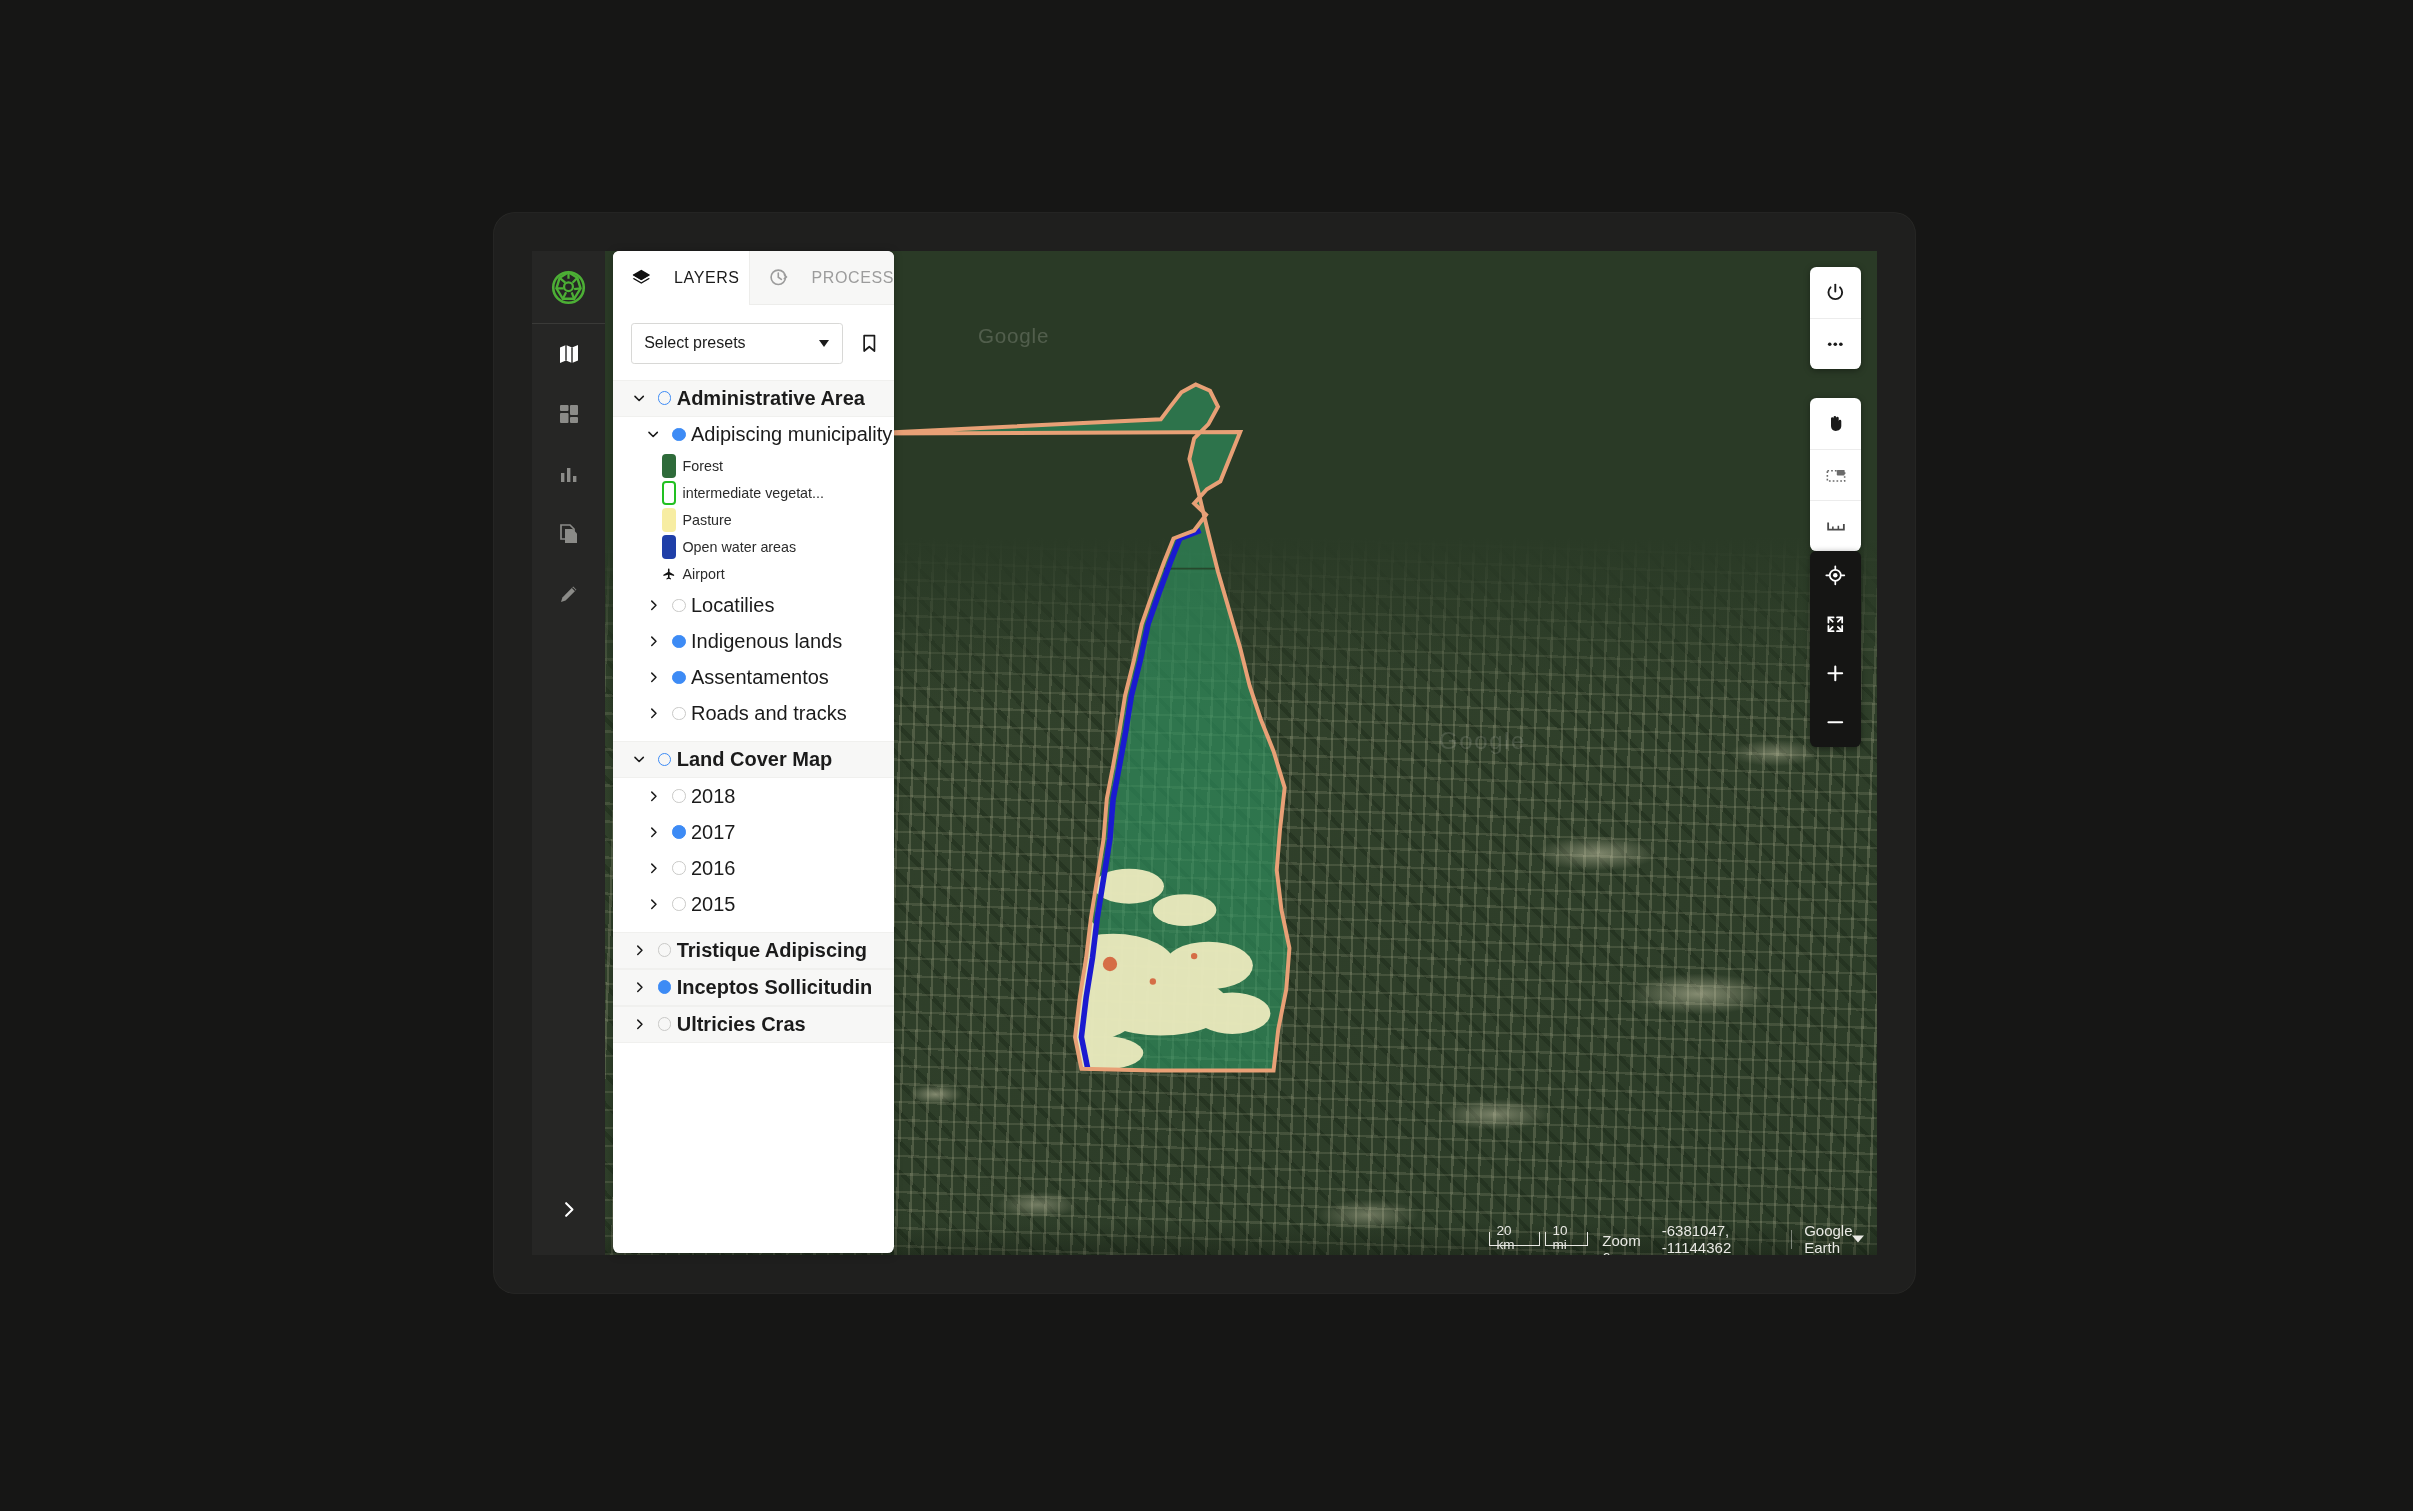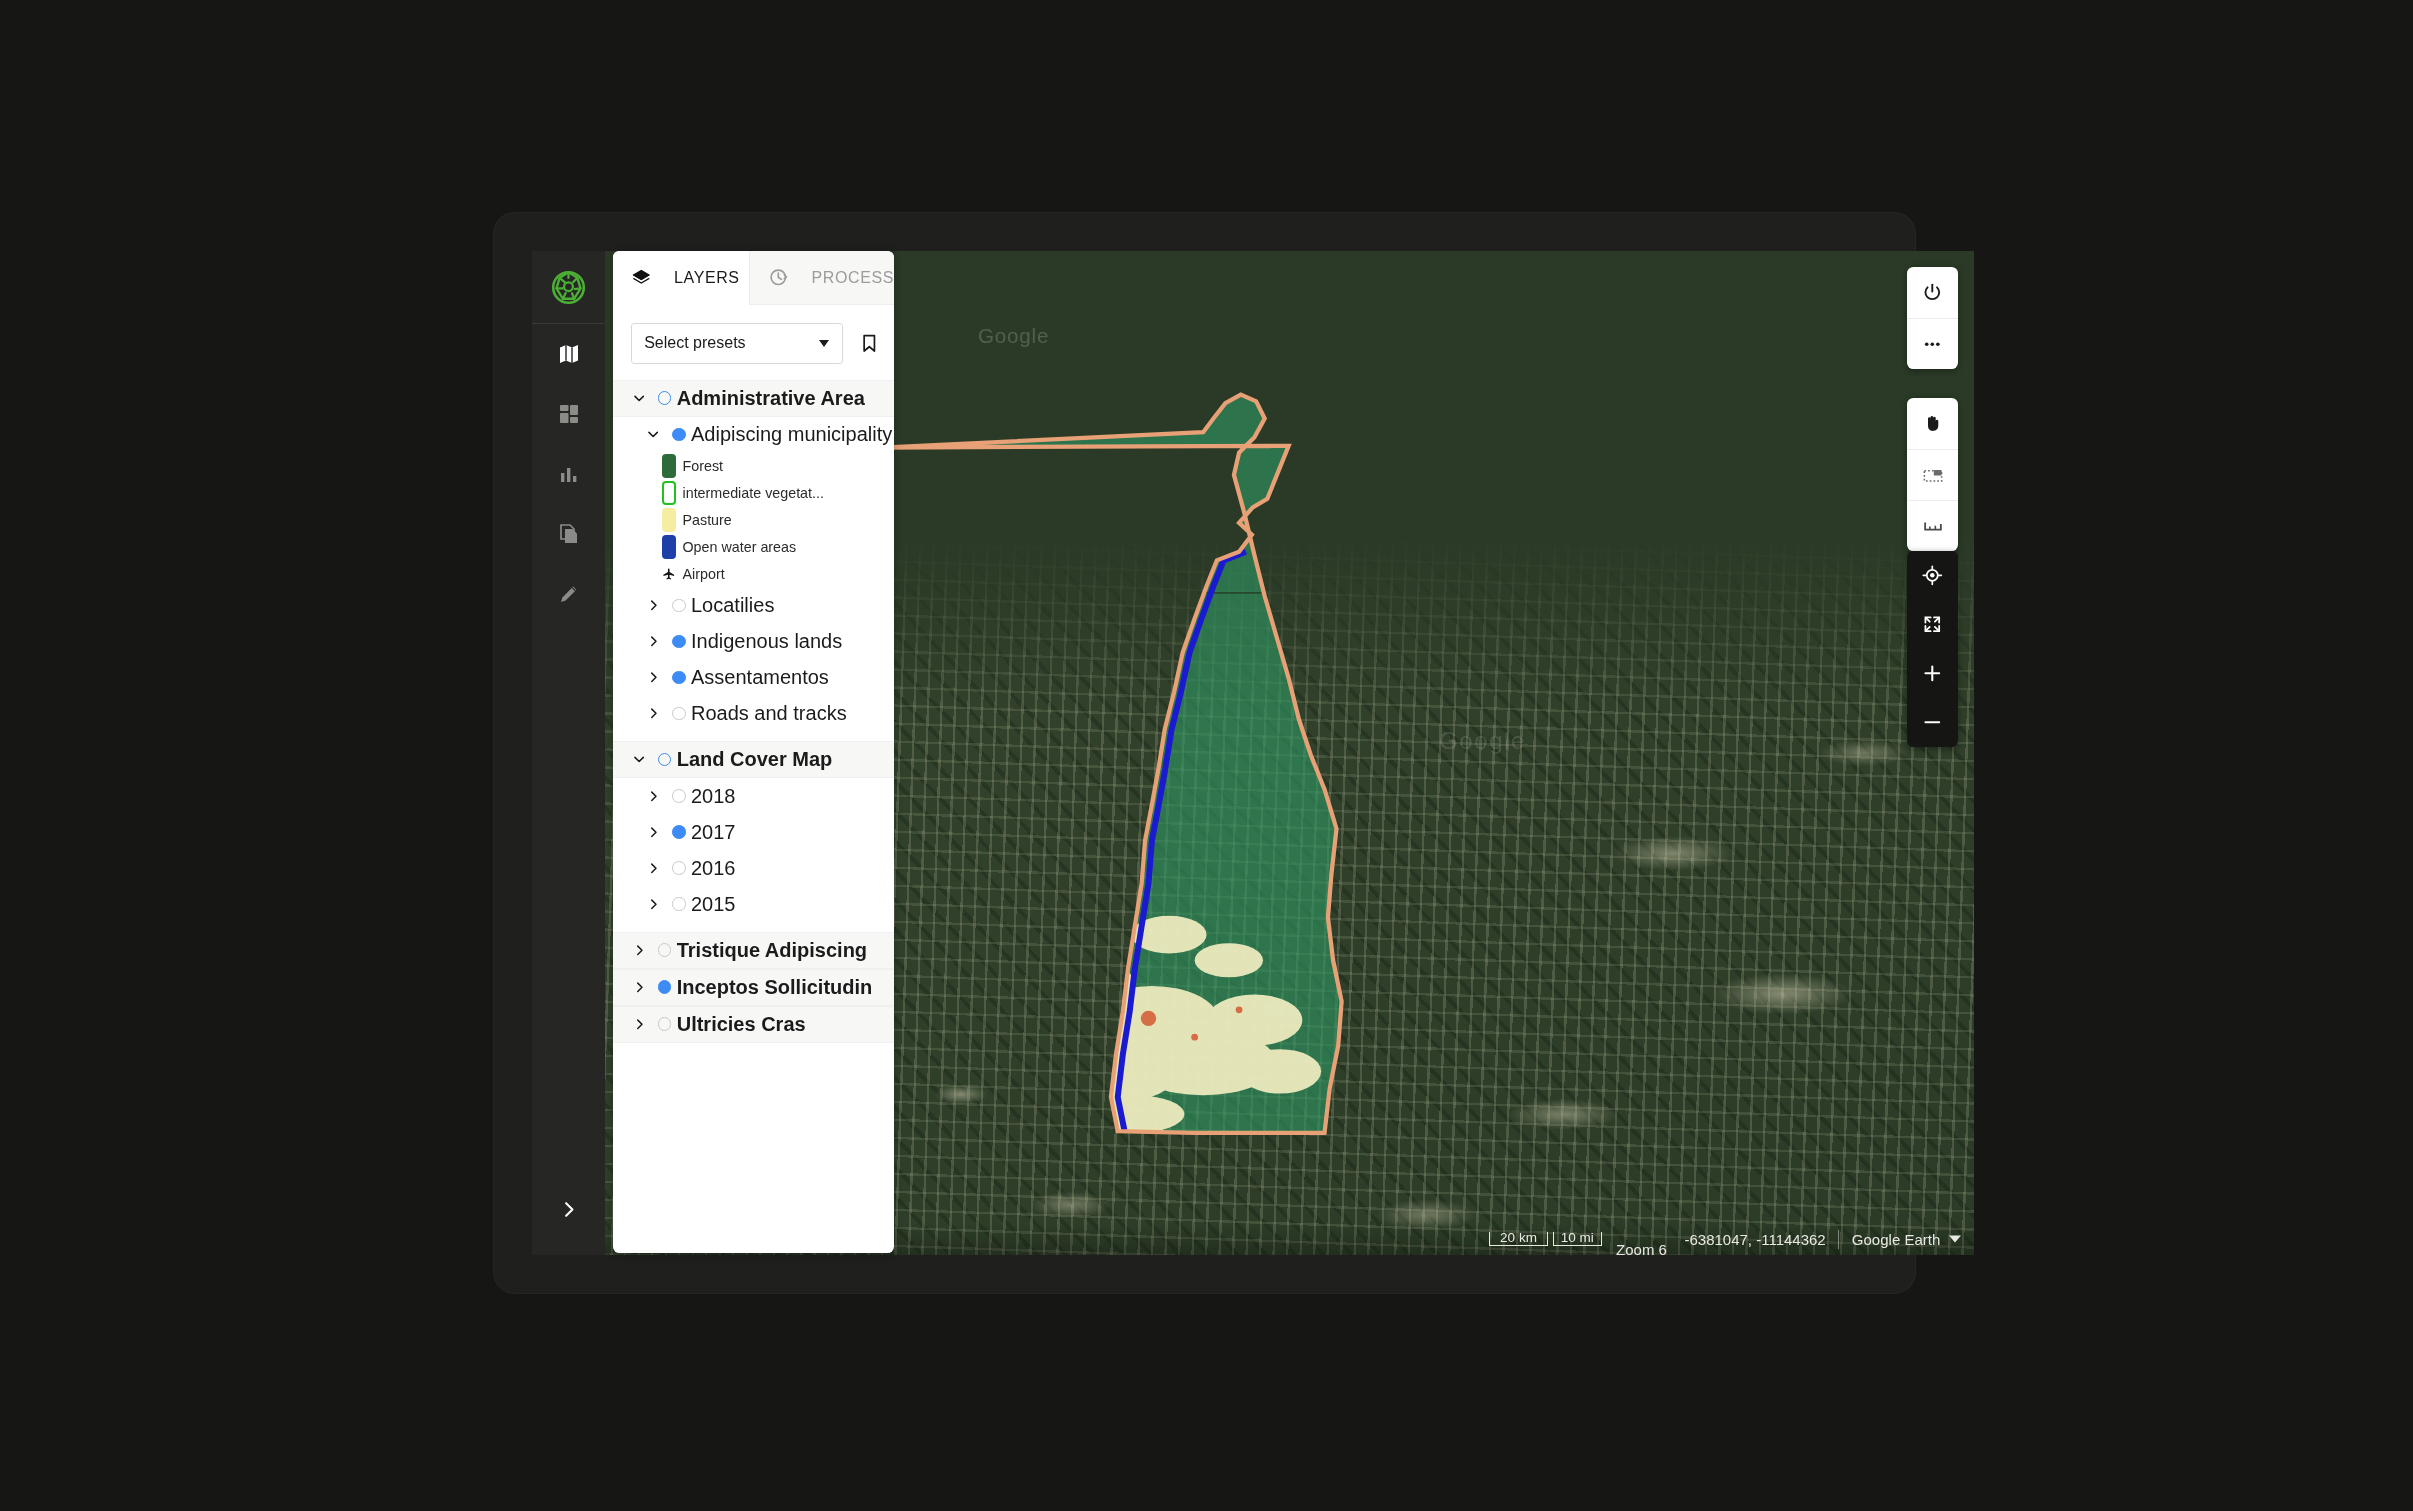--- a/index.html
+++ b/index.html
@@ -44,21 +44,21 @@
     position: absolute; bottom: 22px; left: 0;
     width: 73px; height: 48px;
     display: flex; align-items: center; justify-content: center;
     cursor: pointer;
   }
 
   
   #map-canvas {
     position: absolute;
     left: 111px; top: 38px;
-    width: 1369px; height: 1004px;
+    width: 1272px; height: 1004px;
     overflow: hidden;
     background: #2c3c28;
   }
   #map-imagery {
     position: absolute; inset: 0;
     background-color: #2e3f29;
     background-image:
       radial-gradient(ellipse 56px 20.6px at 18% 72%, rgba(214,212,180,.55) 0%, rgba(214,212,180,0) 62%),
       radial-gradient(ellipse 43px 16px at 26% 84%, rgba(214,212,180,.50) 0%, rgba(214,212,180,0) 62%),
       radial-gradient(ellipse 76px 24px at 12% 90%, rgba(214,212,180,.45) 0%, rgba(214,212,180,0) 64%),

